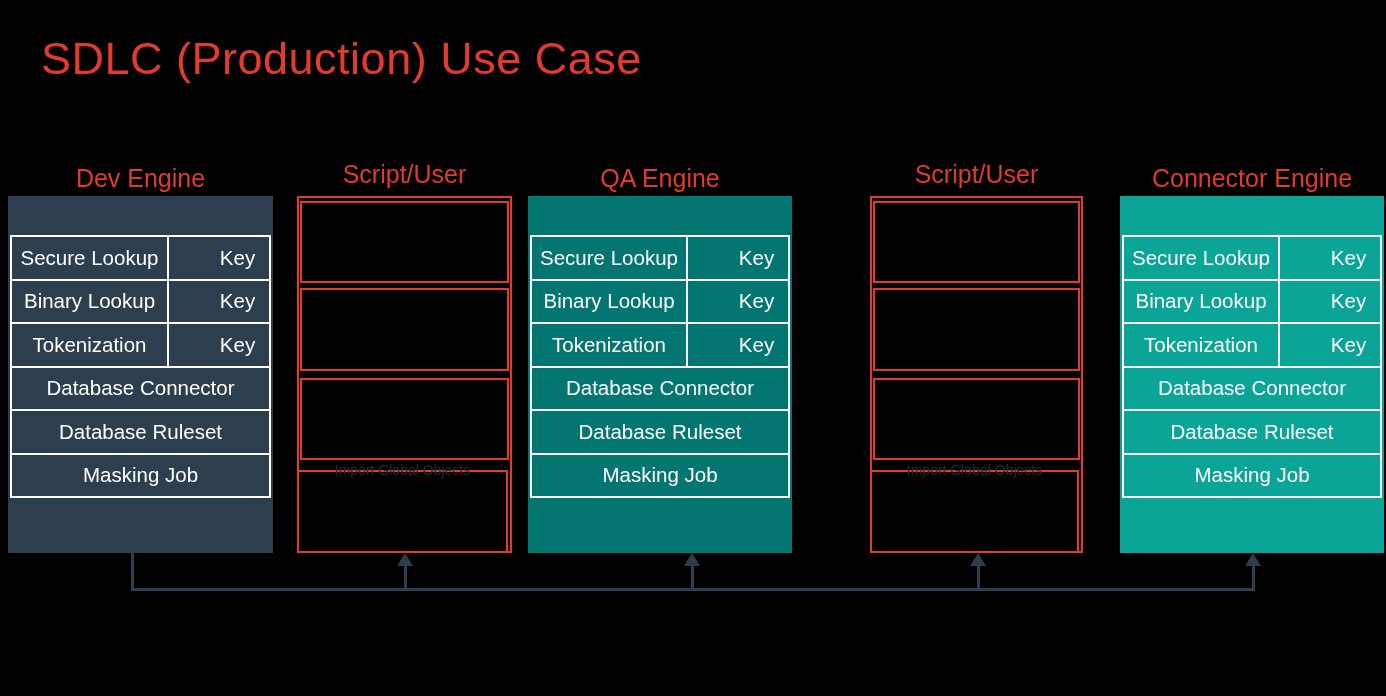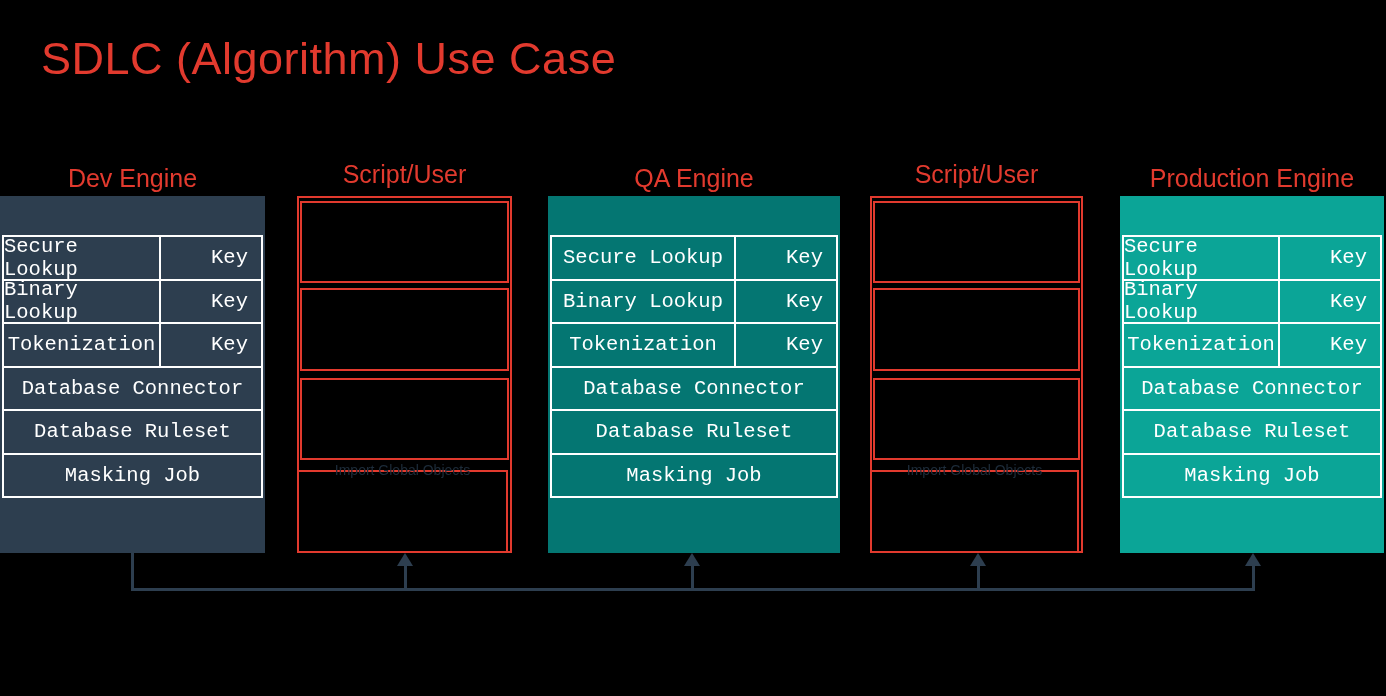--- a/index.html
+++ b/index.html
@@ -10,21 +10,21 @@
   .col{position:absolute;top:196px;height:357px;}
   .col-title{position:absolute;top:-32px;left:0;width:100%;text-align:center;
              font-size:25px;color:var(--red,#e23a2e);white-space:nowrap;}
   .script-title{top:-36px;text-align:center;}
   .engine-body{position:absolute;inset:0;}
   .dev{background:var(--dev-bg,#2d3e4f);}
   .qa{background:var(--qa-bg,#047672);}
   .prod{background:var(--prod-bg,#0ba597);}
   .rows{position:absolute;left:2px;right:2px;top:39px;
         border-left:2.5px solid var(--cell-border,#fff);
-        border-right:2.5px solid var(--cell-border,#fff);font-family:Liberation Mono, monospace;}
+        border-right:2.5px solid var(--cell-border,#fff);}
   .row{height:41.5px;border-top:2.5px solid var(--cell-border,#fff);
        display:flex;align-items:center;color:#fff;font-size:20.5px;}
   .row:last-child{border-bottom:2.5px solid var(--cell-border,#fff);}
   .row.full{justify-content:center;}
   .cell.label{flex:1;display:flex;align-items:center;justify-content:center;}
   .cell.key{width:63px;border-left:2.5px solid var(--cell-border,#fff);align-self:stretch;
             display:flex;align-items:center;justify-content:center;padding-left:37px;}
   .script-outer{position:absolute;inset:0;border:2px solid var(--red,#e23a2e);}
   .sbox{position:absolute;left:3px;right:3px;border:2px solid var(--red,#e23a2e);}
   .sbox.b4{left:0;right:4px;}
@@ -36,23 +36,23 @@
   .stem{top:565px;width:3px;height:25px;}
   .head{position:absolute;top:553px;width:0;height:0;background:none;
         border-left:8px solid transparent;border-right:8px solid transparent;
         border-bottom:13px solid var(--arrow,#2d3e4f);}
 </style>
 </head>
 <body>
 
 <div class="stage">
 
-  <div class="main-title">SDLC (Algorithm) Use Case</div>
+  <div class="main-title">SDLC (Production) Use Case</div>
 
-  <div class="col" style="left:0;width:265px;">
+  <div class="col" style="left:8px;width:265px;">
     <div class="col-title">Dev Engine</div>
     <div class="engine-body dev">
       <div class="rows">
         <div class="row keyed">
           <div class="cell label">Secure Lookup</div>
           <div class="cell key">Key</div>
         </div>
         <div class="row keyed">
           <div class="cell label">Binary Lookup</div>
           <div class="cell key">Key</div>
@@ -72,21 +72,21 @@
     <div class="col-title script-title">Script/User</div>
     <div class="script-outer"></div>
     <div class="sbox" style="top:5px;height:78px;"></div>
     <div class="sbox" style="top:92px;height:79px;"></div>
     <div class="sbox" style="top:182px;height:78px;"></div>
     <div class="sbox b4" style="top:274px;height:79px;">
       <div class="faint">Import Global Objects</div>
     </div>
   </div>
 
-  <div class="col" style="left:548px;width:292px;">
+  <div class="col" style="left:528px;width:264px;">
     <div class="col-title">QA Engine</div>
     <div class="engine-body qa">
       <div class="rows">
         <div class="row keyed">
           <div class="cell label">Secure Lookup</div>
           <div class="cell key">Key</div>
         </div>
         <div class="row keyed">
           <div class="cell label">Binary Lookup</div>
           <div class="cell key">Key</div>
@@ -107,21 +107,21 @@
     <div class="script-outer"></div>
     <div class="sbox" style="top:5px;height:78px;"></div>
     <div class="sbox" style="top:92px;height:79px;"></div>
     <div class="sbox" style="top:182px;height:78px;"></div>
     <div class="sbox b4" style="top:274px;height:79px;">
       <div class="faint">Import Global Objects</div>
     </div>
   </div>
 
   <div class="col" style="left:1120px;width:264px;">
-    <div class="col-title">Production Engine</div>
+    <div class="col-title">Connector Engine</div>
     <div class="engine-body prod">
       <div class="rows">
         <div class="row keyed">
           <div class="cell label">Secure Lookup</div>
           <div class="cell key">Key</div>
         </div>
         <div class="row keyed">
           <div class="cell label">Binary Lookup</div>
           <div class="cell key">Key</div>
         </div>

